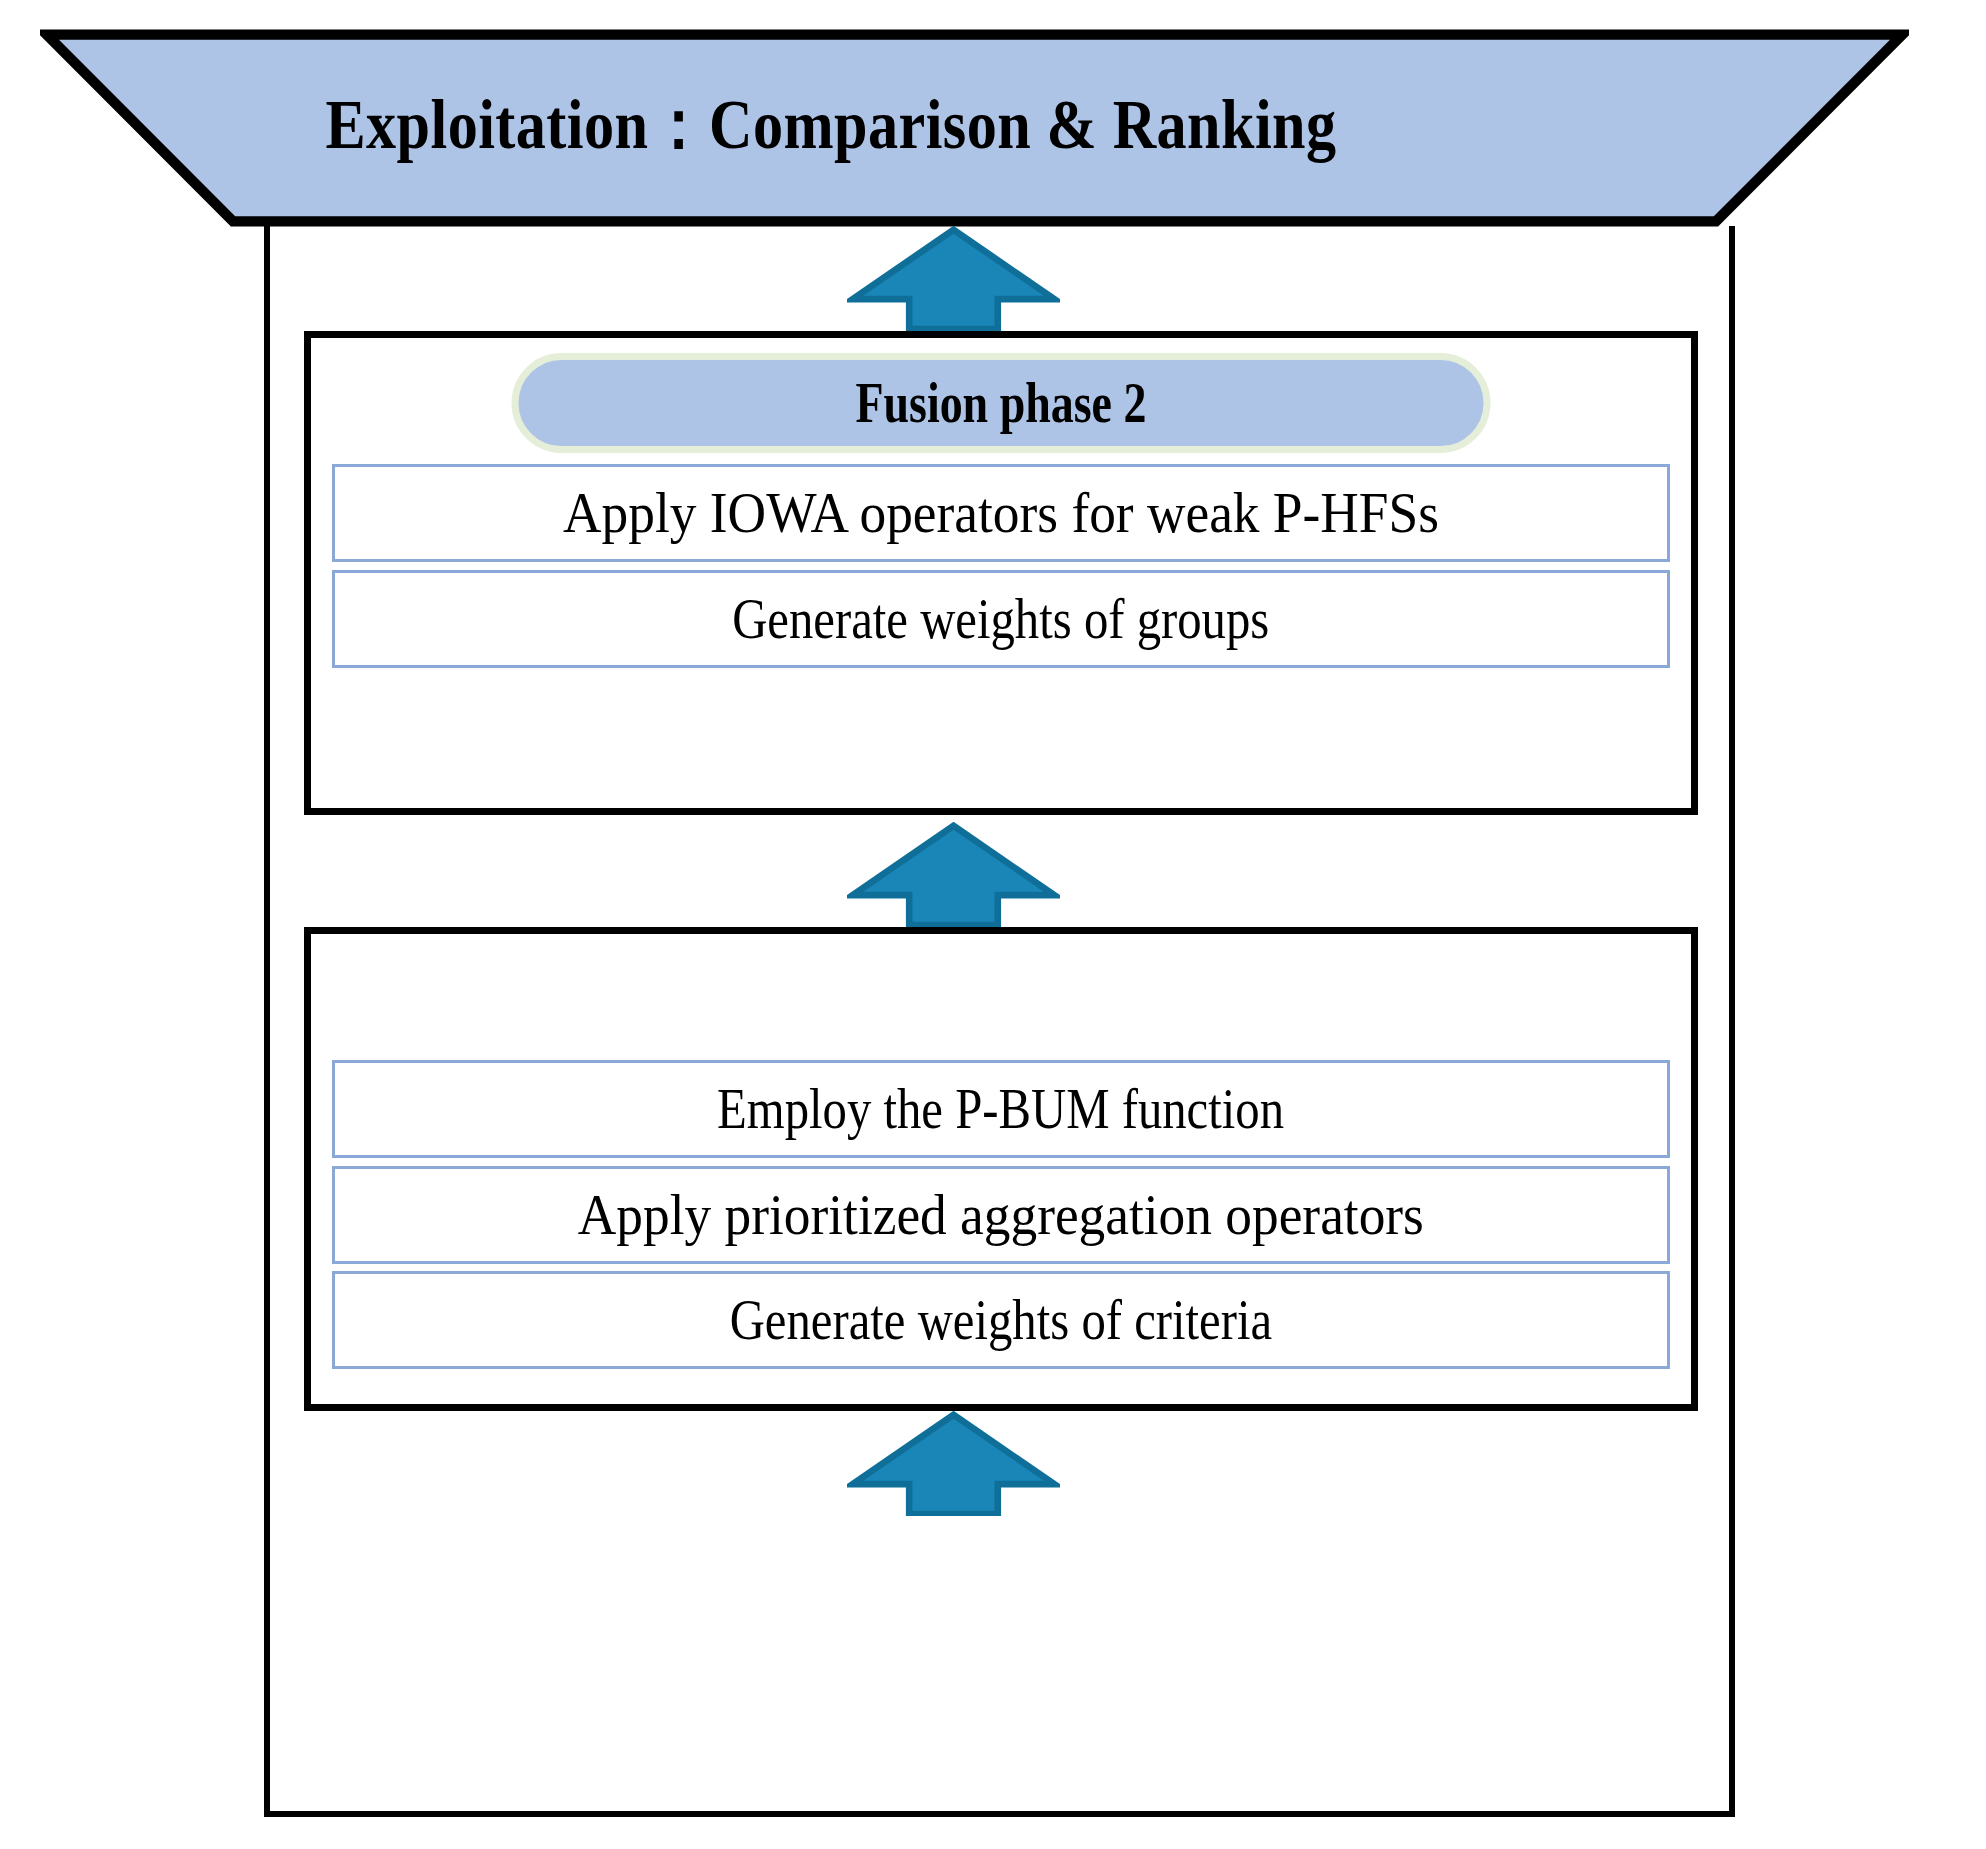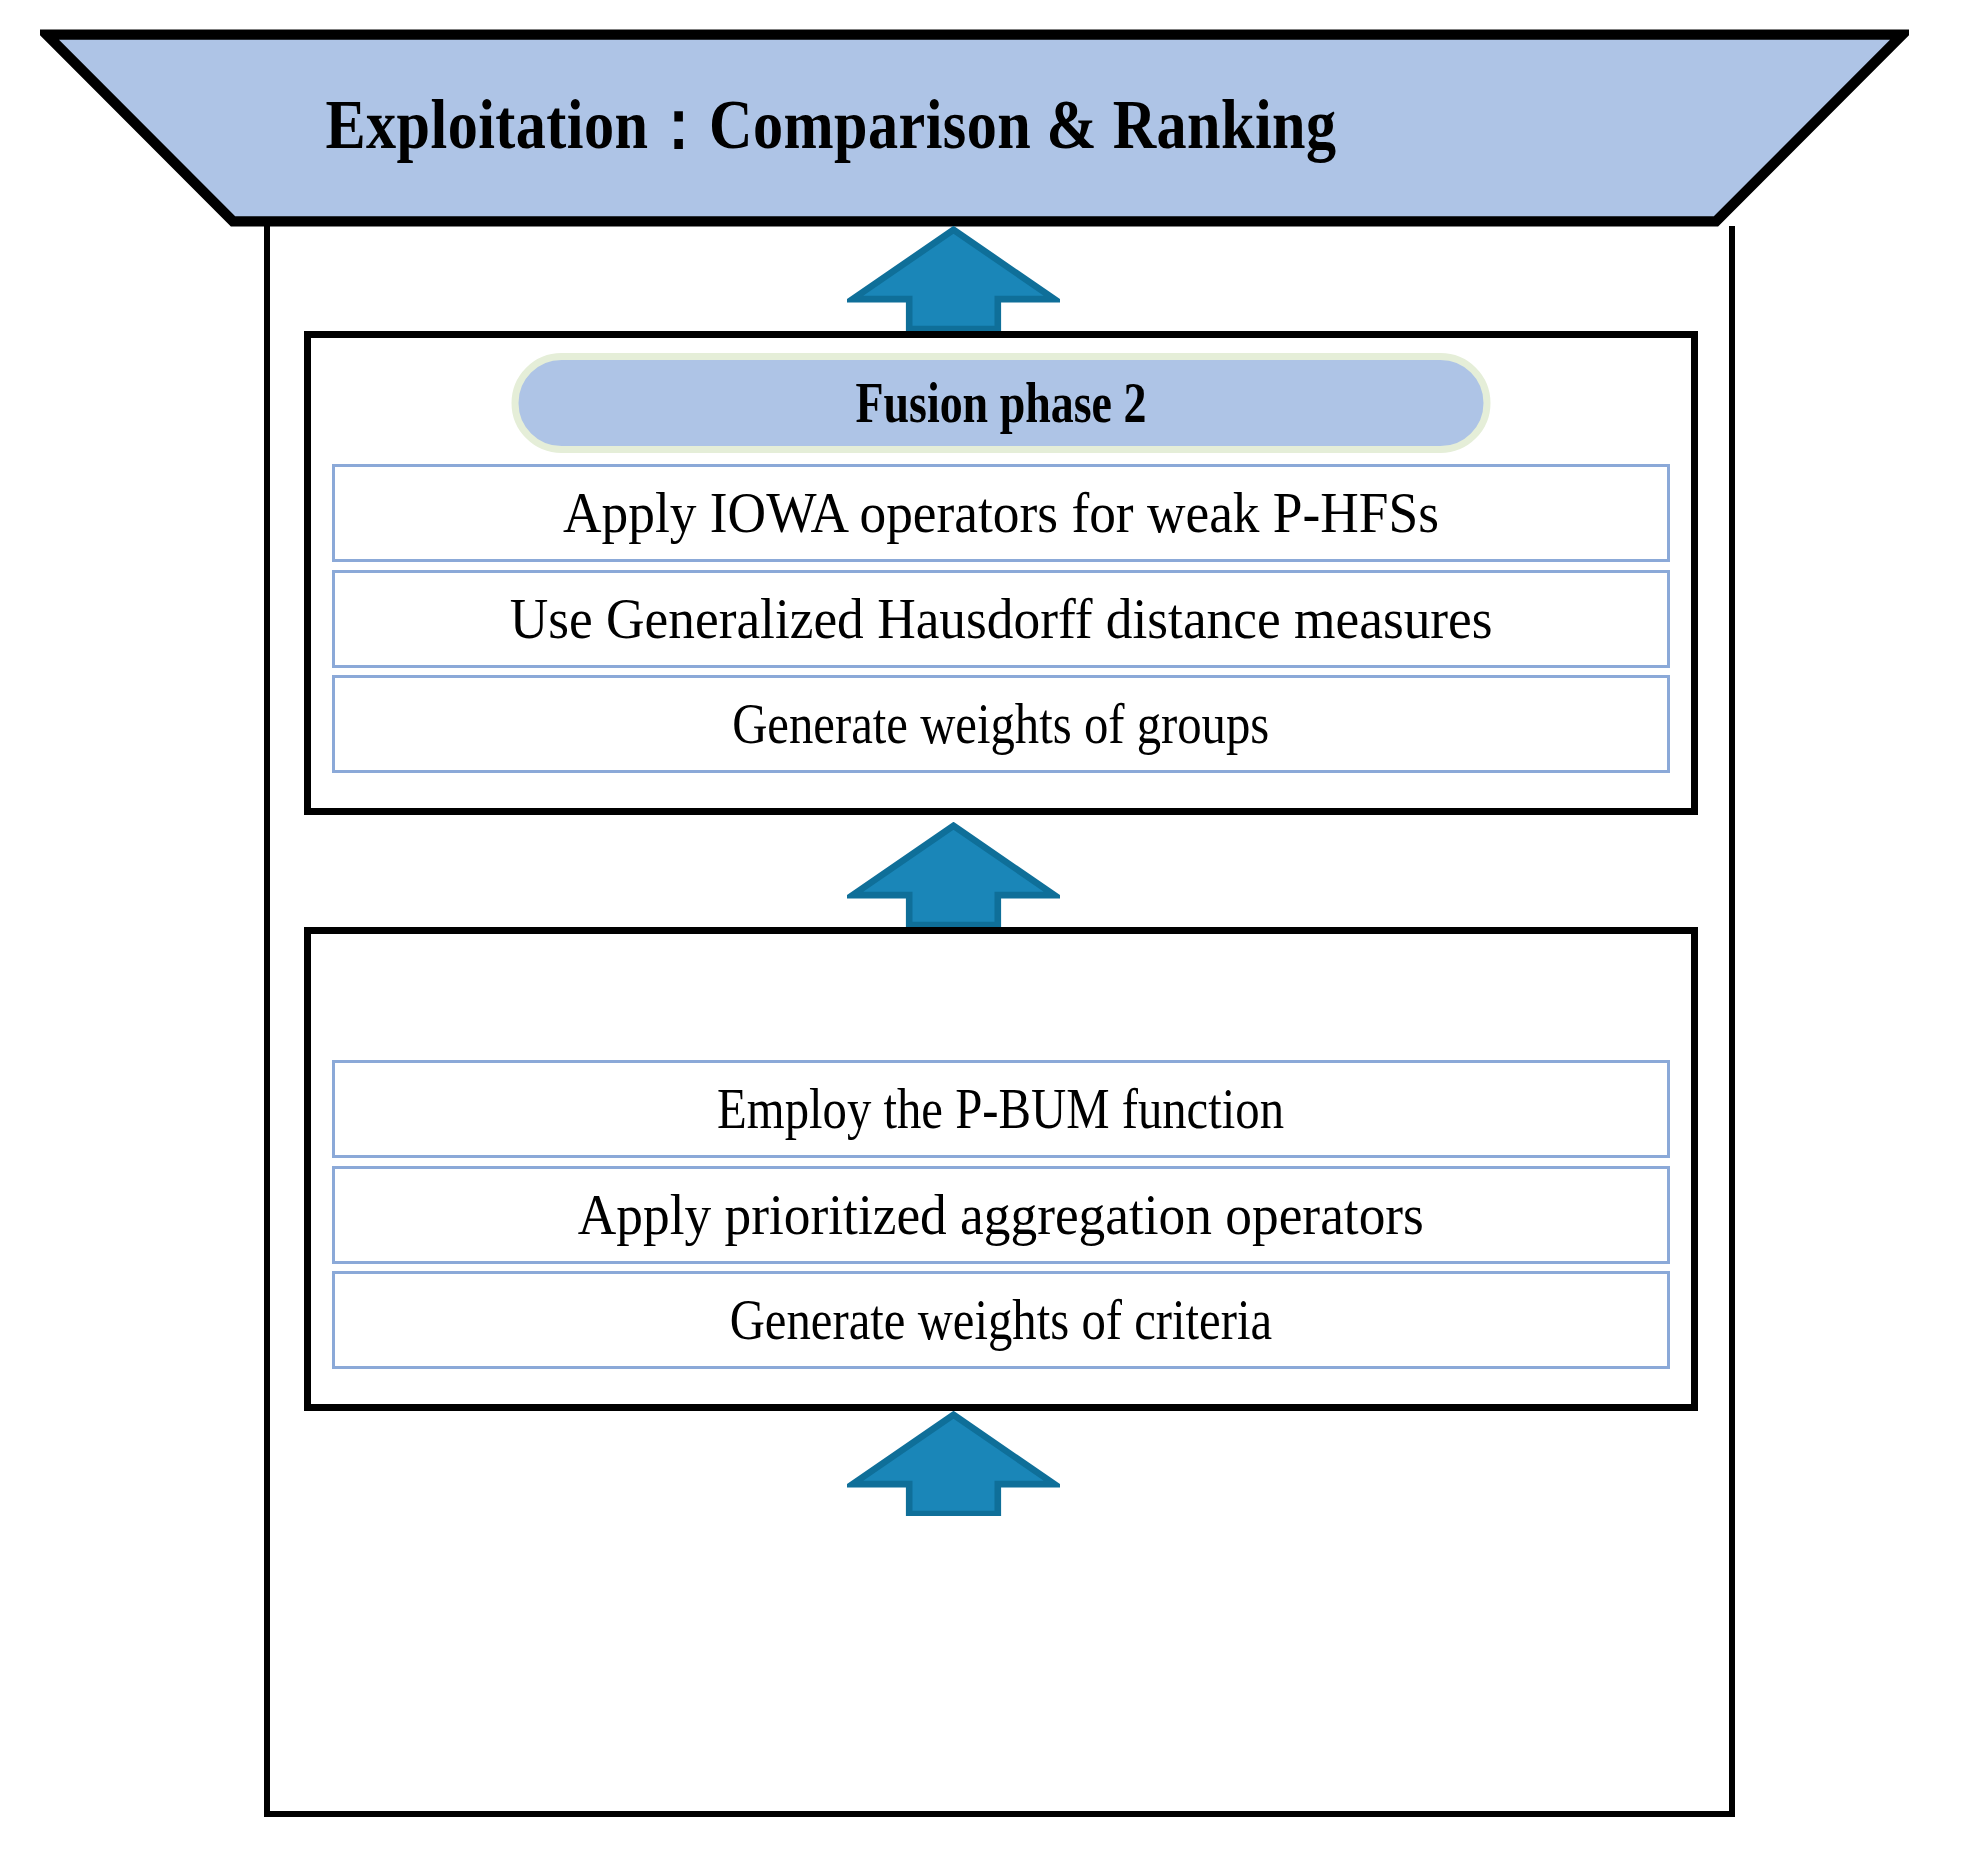--- a/index.html
+++ b/index.html
@@ -169,23 +169,20 @@
   </div>
 
   <div class="phase-block" id="phase-2">
     <div class="phase-pill">
       <span class="phase-pill-label">Fusion phase 2</span>
     </div>
     <div class="rows">
       <div class="row wide">
         <span class="row-label">Apply IOWA operators for weak P-HFSs</span>
       </div>
-      <div class="row wide">
-        <span class="row-label">Use Generalized Hausdorff distance measures</span>
-      </div>
       <div class="row">
         <span class="row-label">Generate weights of groups</span>
       </div>
     </div>
   </div>
 
   <div class="phase-block" id="phase-1">
     <div class="rows">
       <div class="row">
         <span class="row-label">Employ the P-BUM function</span>

